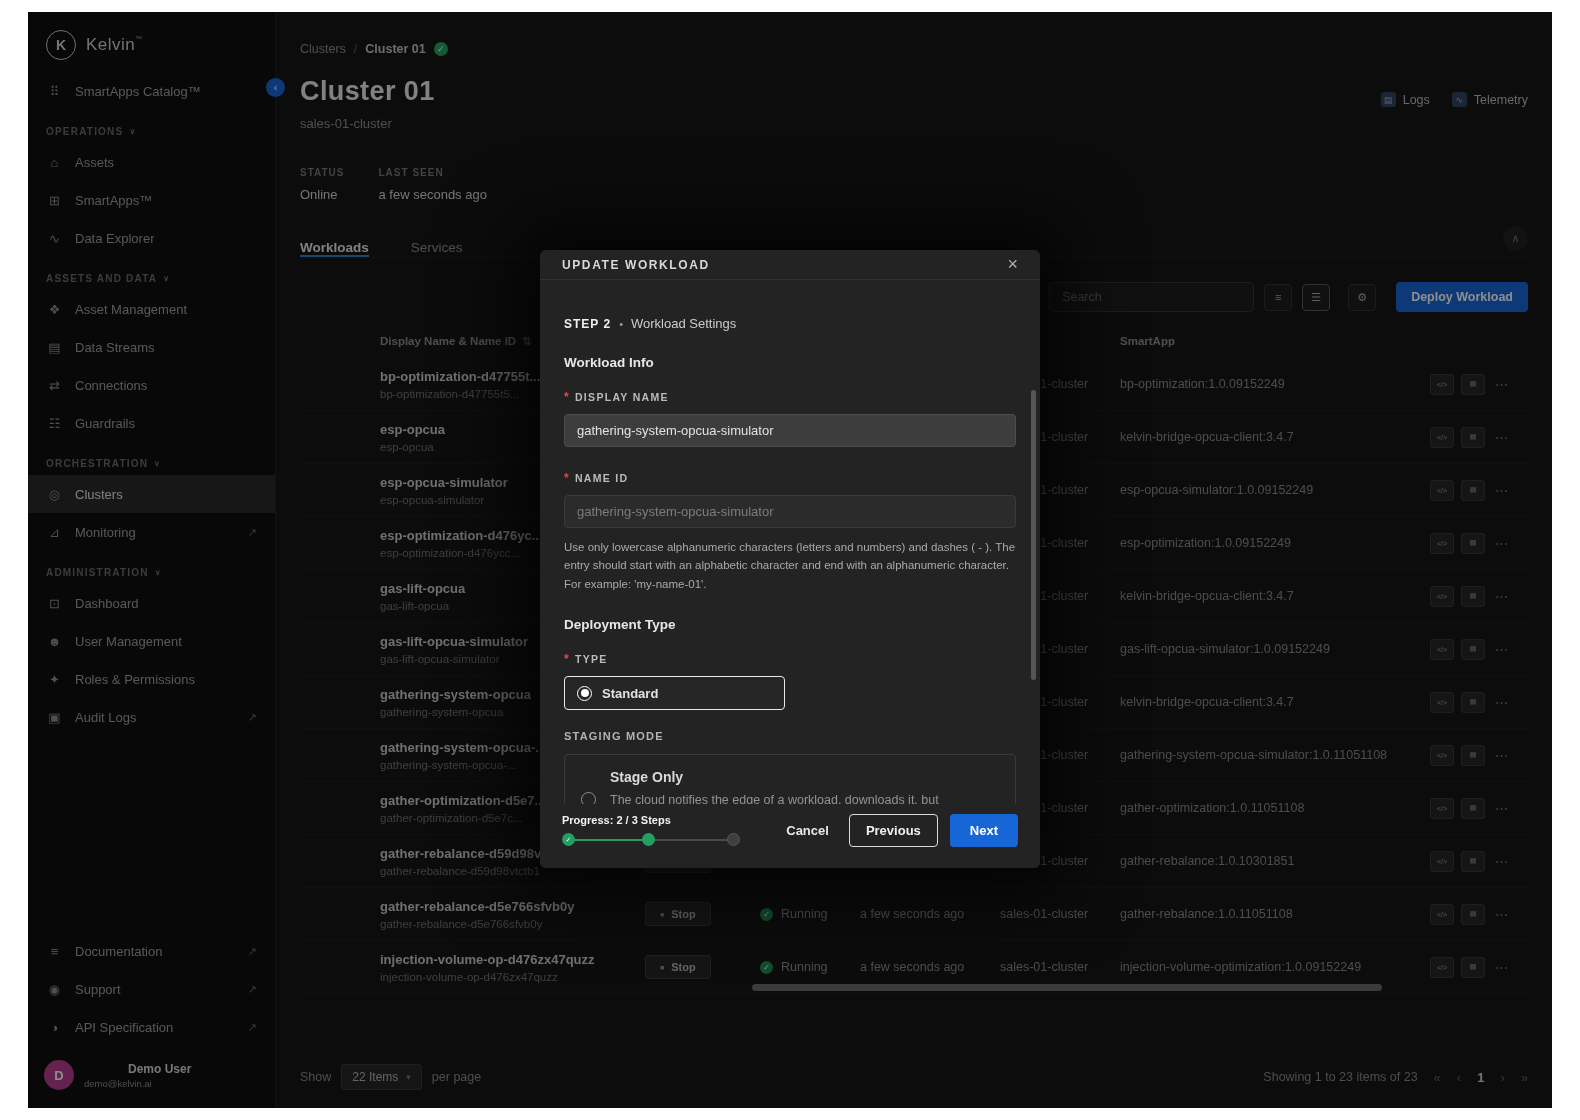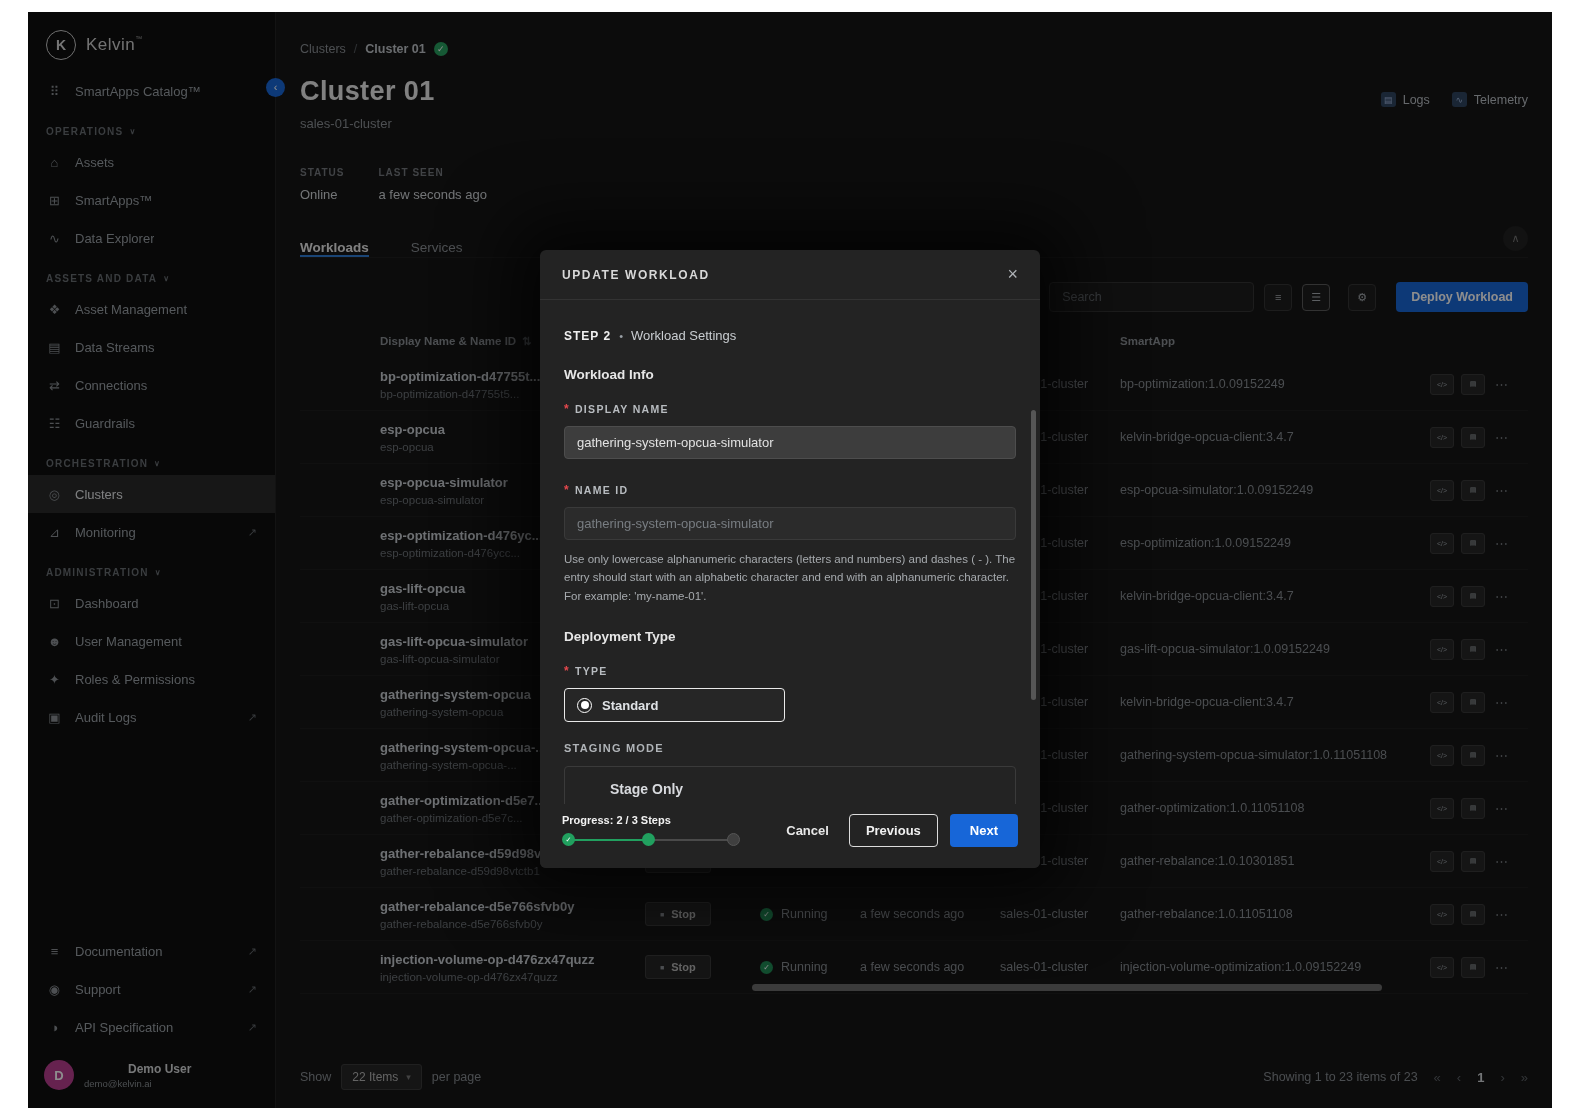--- a/index.html
+++ b/index.html
@@ -81,25 +81,25 @@
   .pager-left { display:flex; align-items:center; gap:10px; }
   .page-size { height:26px; padding:0 10px; background:#262626; border:1px solid #3a3a3a; border-radius:3px; color:#b5b5b5; font-size:12px; display:flex; align-items:center; gap:8px; cursor:pointer; }
   .page-size .caret { color:#777; font-size:9px; }
   .pager-right { display:flex; align-items:flex-start; gap:16px; }
   .pg { color:#5a5f64; font-size:13px; cursor:pointer; }
   .pg.cur { color:#d0d4d8; font-weight:700; }
 
   
   .overlay { position:absolute; inset:0; background:rgba(2,2,2,.45); z-index:40; }
   .modal { position:absolute; left:512px; top:238px; width:500px; height:618px; background:#232323; border-radius:6px; z-index:60; box-shadow:0 0 70px 28px rgba(0,0,0,.7); display:flex; flex-direction:column; }
-  .m-head { height:50px; flex-shrink:0; padding:0 22px; display:flex; align-items:center; justify-content:space-between; border-bottom:1px solid #333; }
+  .m-head { height:30px; flex-shrink:0; padding:0 22px; display:flex; align-items:center; justify-content:space-between; border-bottom:1px solid #333; }
   .m-title { font-size:12px; font-weight:700; letter-spacing:1.6px; color:#d8d8d8; }
   .m-close { color:#aeb2b6; font-size:18px; cursor:pointer; }
   .m-body { flex:1; padding:0 24px; overflow:hidden; position:relative; }
-  .step-row { margin-top:28px; display:flex; align-items:center; gap:8px; }
+  .step-row { margin-top:36px; display:flex; align-items:center; gap:8px; }
   .step-label { font-size:12px; font-weight:700; letter-spacing:1px; color:#f0f0f0; }
   .step-bullet { color:#9aa0a6; font-size:11px; }
   .step-name { font-size:13px; color:#c9cdd1; }
   .m-h { margin-top:24px; font-size:13.5px; font-weight:700; color:#e6e6e6; }
   .f-label { margin-top:20px; font-size:10.5px; font-weight:700; letter-spacing:1.3px; color:#b8bcc0; display:flex; align-items:center; gap:5px; }
   .f-label.mt-big { margin-top:24px; }
   .req { color:#e5484d; font-size:12px; }
   .m-input { margin-top:10px; width:100%; height:33px; background:#3d3d3d; border:1px solid #4d4d4d; border-radius:4px; color:#e2e2e2; font-size:13px; padding:0 12px; outline:none; font-family:"Liberation Sans", sans-serif; }
   .m-input.disabled { background:#2b2b2b; border-color:#3a3a3a; color:#787d82; }
   .help { margin-top:10px; font-size:11.5px; color:#a6aaae; line-height:1.6; }

